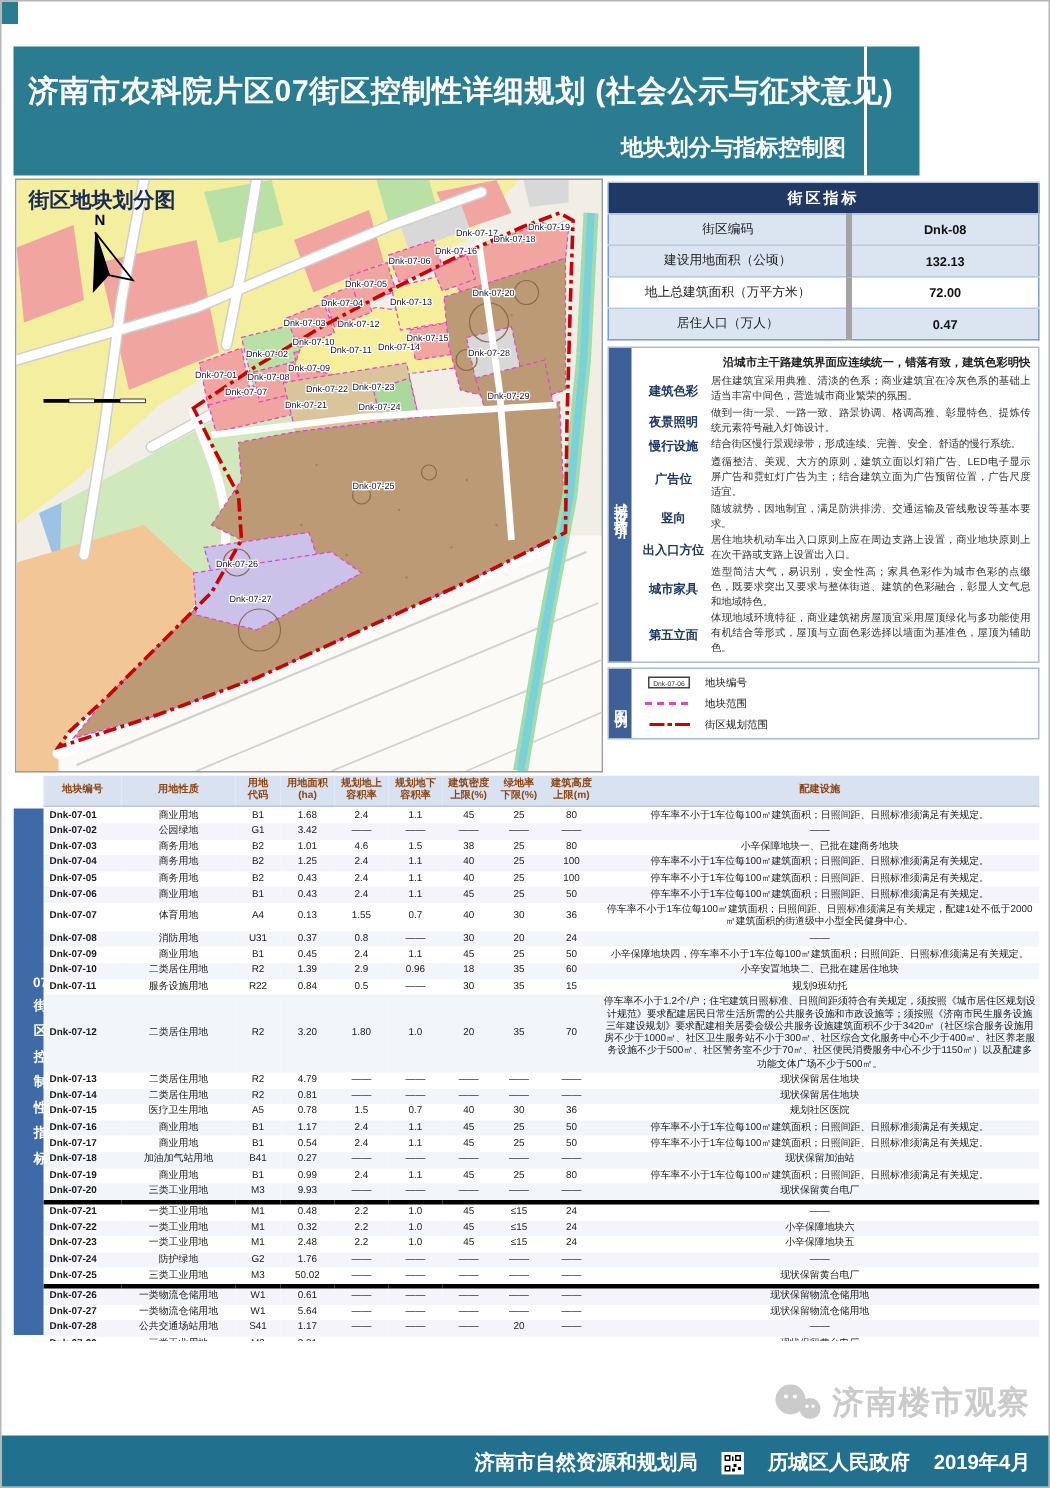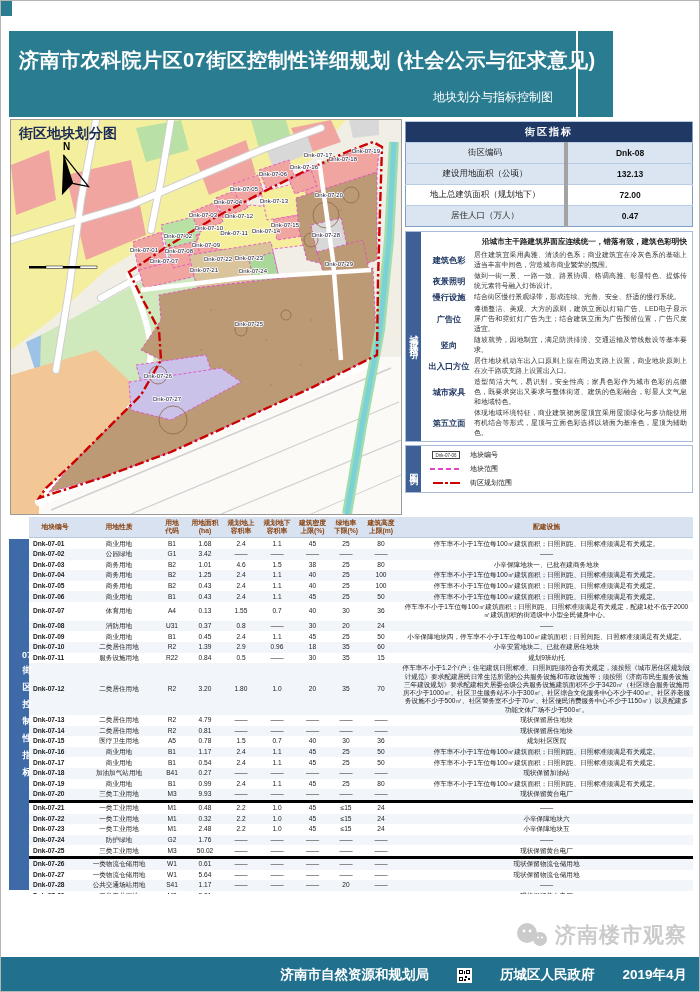--- a/index.html
+++ b/index.html
@@ -7,21 +7,21 @@
   body { font-family:"Liberation Sans","DejaVu Sans",sans-serif; }
   .page { position:relative; width:700px; height:992px; background:#ffffff; border:1px solid #b5b5b5; overflow:hidden; }
 
   
   .corner-sliver { position:absolute; left:0; top:0; width:11px; height:15px; background:#2a7d91; }
 
   
   .header { position:absolute; left:8px; top:30px; width:604px; height:86px; background:#2a7d91; color:#fff; }
   .header .vline { position:absolute; left:567px; top:0; width:2px; height:86px; background:#ffffff; }
   .header .title { position:absolute; left:10px; top:16px; font-size:20px; font-weight:bold; letter-spacing:0.5px; }
-  .header .subtitle { position:absolute; left:424px; top:58px; font-size:12px; font-weight:normal; }
+  .header .subtitle { position:absolute; left:405px; top:58px; font-size:15px; font-weight:bold; }
 
   
   .map-panel { position:absolute; left:9px; top:118px; width:392px; height:396px; border:1px solid #9a9a9a; background:#f1eee6; }
   .map-panel svg { display:block; }
   .map-title { font-size:14px; font-weight:bold; fill:#1b2a55; }
   .plot-label { font-size:6px; fill:#14142e; stroke:#ffffff; stroke-width:1.6px; paint-order:stroke; }
 
   
   .right-col { position:absolute; left:404px; top:120px; width:288px; }
 
@@ -63,21 +63,21 @@
   .main-table td.pid { font-weight:bold; text-align:left; padding-left:4px; white-space:nowrap; }
   .main-table td.cfg { text-align:center; }
   .main-table tr:nth-child(even) td { background:#f2f5fa; }
   .main-table tr.u-line td { border-bottom:3px solid #000; }
   .c1{width:52px;} .c2{width:76px;} .c3{width:30px;} .c4{width:36px;} .c5{width:36px;}
   .c6{width:36px;} .c7{width:35px;} .c8{width:32px;} .c9{width:38px;} .c10{width:auto;}
 
   
   .watermark { position:absolute; right:12px; top:920px; display:flex; gap:6px; color:#cbcbcb; }
   .watermark .wm-text { font-size:21px; font-weight:bold; letter-spacing:1px; }
-  .footer { position:absolute; left:0; top:956px; width:700px; height:36px; background:#21708e; display:flex; align-items:center; justify-content:flex-end; gap:28px; padding-right:14px; color:#fff; }
+  .footer { position:absolute; left:0; top:956px; width:700px; height:36px; background:#21708e; display:flex; align-items:center; justify-content:flex-end; gap:16px; padding-right:14px; color:#fff; }
   .footer .f-text { font-size:13.5px; font-weight:bold; }
   .qr { width:15px; height:15px; background:#fff; display:flex; align-items:center; justify-content:center; }
 </style>
 </head>
 <body>
 
 <div class="page">
 
   <div class="corner-sliver"></div>
 
@@ -245,21 +245,21 @@
         <tbody id="ind-rows">
           <tr class="striped">
             <td class="lbl">街区编码</td>
             <td class="val">Dnk-08</td>
           </tr>
           <tr class="striped">
             <td class="lbl">建设用地面积（公顷）</td>
             <td class="val">132.13</td>
           </tr>
           <tr>
-            <td class="lbl">地上总建筑面积（规划地下）</td>
+            <td class="lbl">地上总建筑面积（万平方米）</td>
             <td class="val">72.00</td>
           </tr>
           <tr class="striped">
             <td class="lbl">居住人口（万人）</td>
             <td class="val">0.47</td>
           </tr>
         </tbody>
     </table>
 
     <div class="guide">

